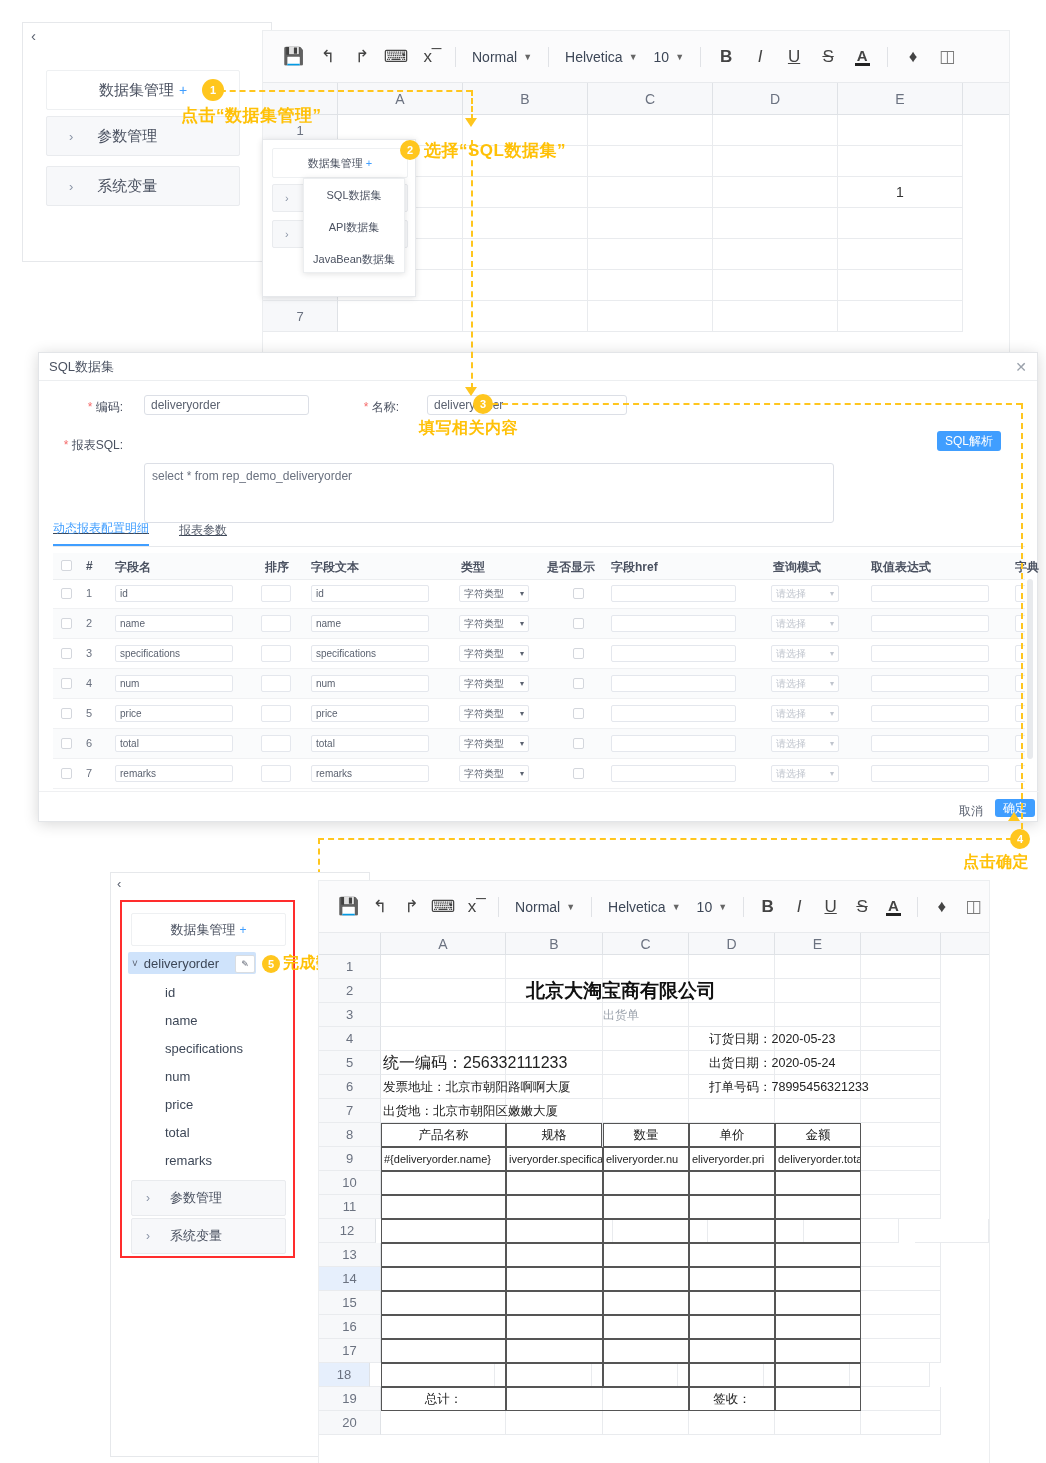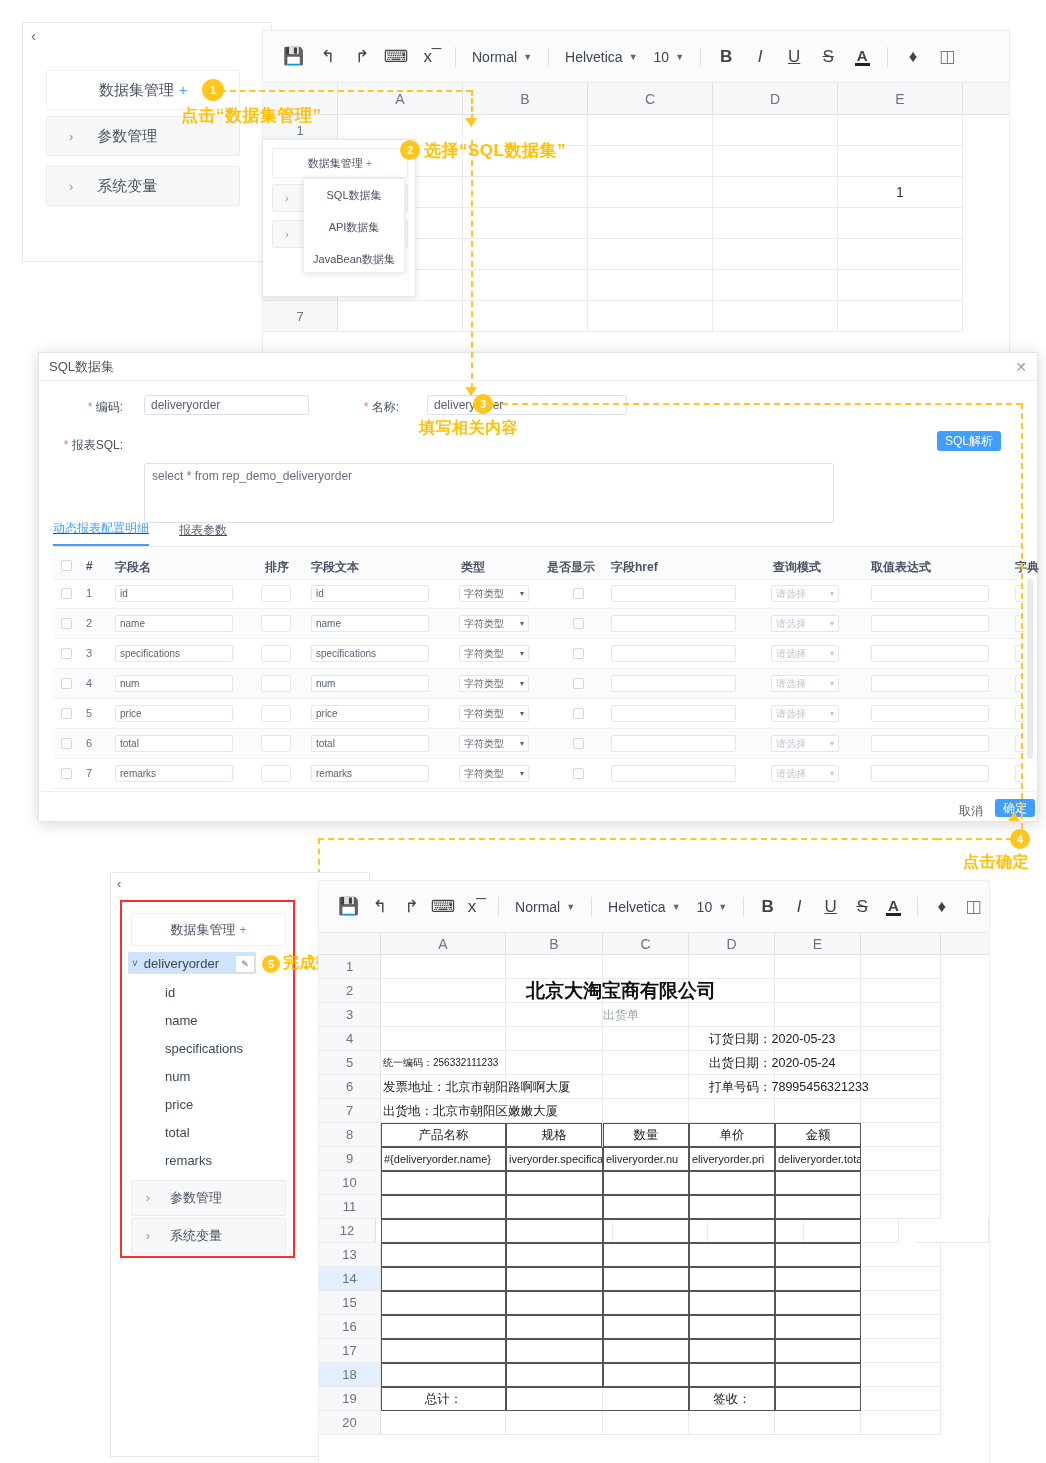--- a/index.html
+++ b/index.html
@@ -568,21 +568,21 @@
         <div class="abs" style="left: 390px; top: 0px; width: 250px; height: 24px; display: flex; align-items: center; overflow: hidden; white-space: nowrap; font-size: 12.5px; color: rgb(34, 34, 34);">订货日期：2020-05-23</div>
       </div>
       <div class="grid-row" style="height: 24px; position: relative;">
         <div class="rn" style="width:62px;">5</div>
         <div class="cell" style="width:125px;"></div>
         <div class="cell" style="width:97px;"></div>
         <div class="cell" style="width:86px;"></div>
         <div class="cell" style="width:86px;"></div>
         <div class="cell" style="width:86px;"></div>
         <div class="cell" style="width:80px;"></div>
-        <div class="abs" style="left: 64px; top: 0px; width: 260px; height: 24px; display: flex; align-items: center; overflow: hidden; white-space: nowrap; font-size: 10px; color: rgb(34, 34, 34);">统一编码：256332111233</div>
+        <div class="abs" style="left: 64px; top: 0px; width: 260px; height: 24px; display: flex; align-items: center; overflow: hidden; white-space: nowrap; font-size: 16px; color: rgb(34, 34, 34);">统一编码：256332111233</div>
         <div class="abs" style="left: 390px; top: 0px; width: 250px; height: 24px; display: flex; align-items: center; overflow: hidden; white-space: nowrap; font-size: 12.5px; color: rgb(34, 34, 34);">出货日期：2020-05-24</div>
       </div>
       <div class="grid-row" style="height: 24px; position: relative;">
         <div class="rn" style="width:62px;">6</div>
         <div class="cell" style="width:125px;"></div>
         <div class="cell" style="width:97px;"></div>
         <div class="cell" style="width:86px;"></div>
         <div class="cell" style="width:86px;"></div>
         <div class="cell" style="width:86px;"></div>
         <div class="cell" style="width:80px;"></div>
@@ -733,21 +733,21 @@
         <div class="cell" style="width:86px;"></div>
         <div class="cell" style="width:86px;"></div>
         <div class="cell" style="width:80px;"></div>
         <div class="abs" style="left: 62px; top: 0px; width: 125px; height: 24px; display: flex; align-items: center; overflow: hidden; white-space: nowrap; border: 1px solid rgb(85, 85, 85); box-sizing: border-box;"></div>
         <div class="abs" style="left: 187px; top: 0px; width: 97px; height: 24px; display: flex; align-items: center; overflow: hidden; white-space: nowrap; border: 1px solid rgb(85, 85, 85); box-sizing: border-box;"></div>
         <div class="abs" style="left: 284px; top: 0px; width: 86px; height: 24px; display: flex; align-items: center; overflow: hidden; white-space: nowrap; border: 1px solid rgb(85, 85, 85); box-sizing: border-box;"></div>
         <div class="abs" style="left: 370px; top: 0px; width: 86px; height: 24px; display: flex; align-items: center; overflow: hidden; white-space: nowrap; border: 1px solid rgb(85, 85, 85); box-sizing: border-box;"></div>
         <div class="abs" style="left: 456px; top: 0px; width: 86px; height: 24px; display: flex; align-items: center; overflow: hidden; white-space: nowrap; border: 1px solid rgb(85, 85, 85); box-sizing: border-box;"></div>
       </div>
       <div class="grid-row" style="height: 24px; position: relative;">
-        <div class="rn sel" style="width:62px;">18</div>
+        <div class="rn sel" style="width:51px;">18</div>
         <div class="cell" style="width:125px;"></div>
         <div class="cell" style="width:97px;"></div>
         <div class="cell" style="width:86px;"></div>
         <div class="cell" style="width:86px;"></div>
         <div class="cell" style="width:86px;"></div>
         <div class="cell" style="width:80px;"></div>
         <div class="abs" style="left: 62px; top: 0px; width: 125px; height: 24px; display: flex; align-items: center; overflow: hidden; white-space: nowrap; border: 1px solid rgb(85, 85, 85); box-sizing: border-box;"></div>
         <div class="abs" style="left: 187px; top: 0px; width: 97px; height: 24px; display: flex; align-items: center; overflow: hidden; white-space: nowrap; border: 1px solid rgb(85, 85, 85); box-sizing: border-box;"></div>
         <div class="abs" style="left: 284px; top: 0px; width: 86px; height: 24px; display: flex; align-items: center; overflow: hidden; white-space: nowrap; border: 1px solid rgb(85, 85, 85); box-sizing: border-box;"></div>
         <div class="abs" style="left: 370px; top: 0px; width: 86px; height: 24px; display: flex; align-items: center; overflow: hidden; white-space: nowrap; border: 1px solid rgb(85, 85, 85); box-sizing: border-box;"></div>

